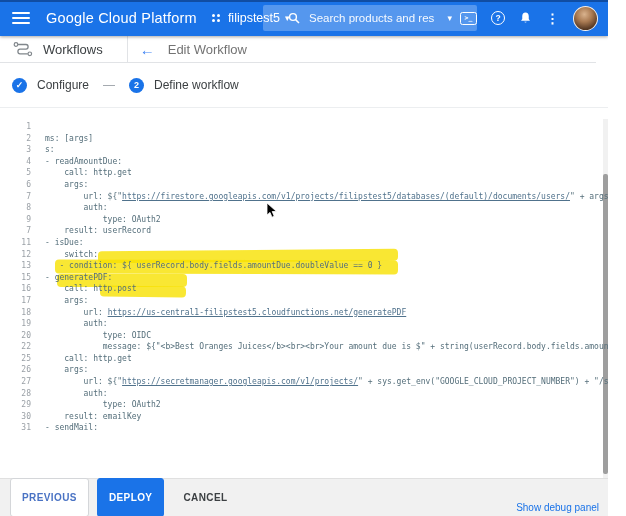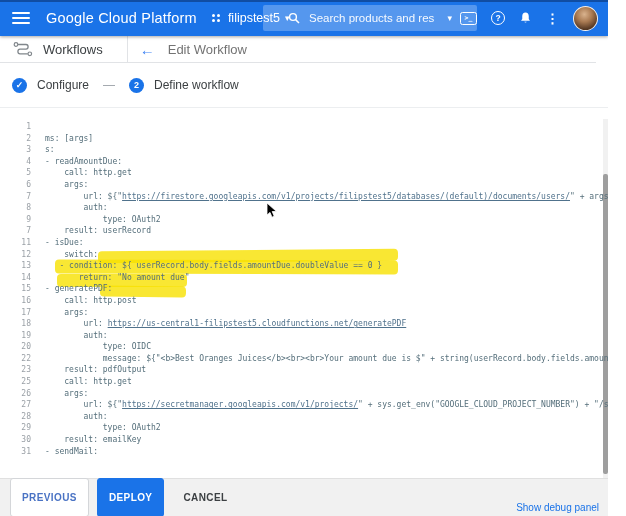--- a/index.html
+++ b/index.html
@@ -202,24 +202,20 @@
         </div>
         <div class="cl">
           <span class="ln">12</span>
           <span class="lc"><span>    switch:</span></span>
         </div>
         <div class="cl">
           <span class="ln">13</span>
           <span class="lc"><span>   - condition: ${ userRecord.body.fields.amountDue.doubleValue == 0 }</span></span>
         </div>
         <div class="cl">
-          <span class="ln">14</span>
-          <span class="lc"><span>       return: "No amount due"</span></span>
-        </div>
-        <div class="cl">
           <span class="ln">15</span>
           <span class="lc"><span>- generatePDF:</span></span>
         </div>
         <div class="cl">
           <span class="ln">16</span>
           <span class="lc"><span>    call: http.post</span></span>
         </div>
         <div class="cl">
           <span class="ln">17</span>
           <span class="lc"><span>    args:</span></span>
@@ -232,24 +228,20 @@
           <span class="ln">19</span>
           <span class="lc"><span>        auth:</span></span>
         </div>
         <div class="cl">
           <span class="ln">20</span>
           <span class="lc"><span>            type: OIDC</span></span>
         </div>
         <div class="cl">
           <span class="ln">22</span>
           <span class="lc"><span>            message: ${"&lt;b&gt;Best Oranges Juices&lt;/b&gt;&lt;br&gt;&lt;br&gt;Your amount due is $" + string(userRecord.body.fields.amountDue.d</span></span>
-        </div>
-        <div class="cl">
-          <span class="ln">23</span>
-          <span class="lc"><span>    result: pdfOutput</span></span>
         </div>
         <div class="cl">
           <span class="ln">25</span>
           <span class="lc"><span>    call: http.get</span></span>
         </div>
         <div class="cl">
           <span class="ln">26</span>
           <span class="lc"><span>    args:</span></span>
         </div>
         <div class="cl">

